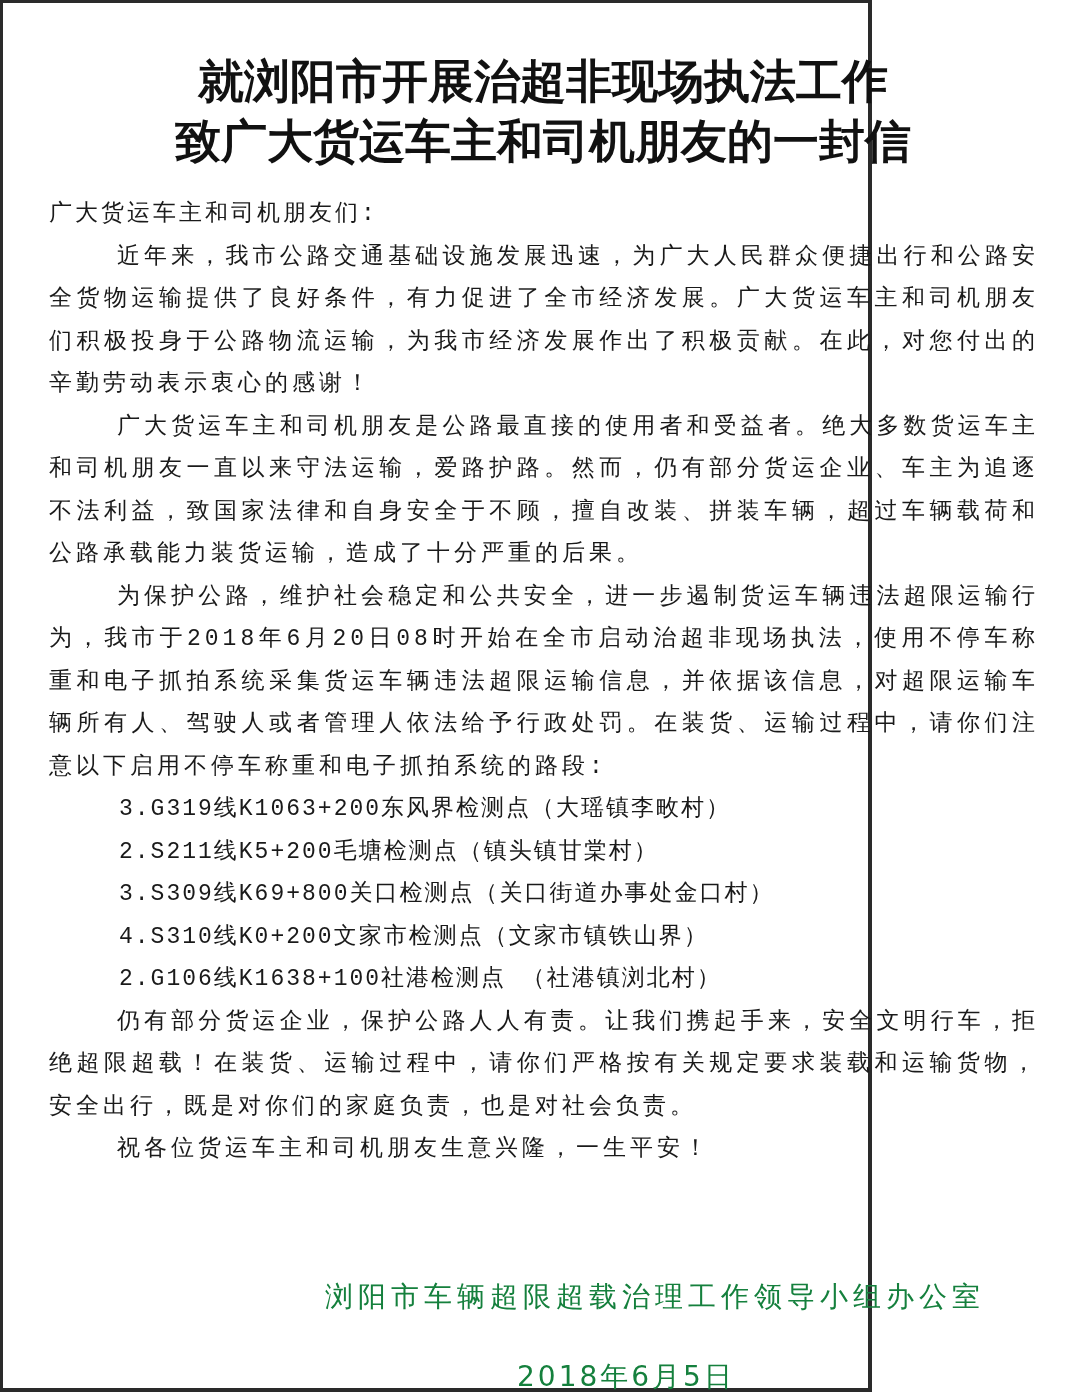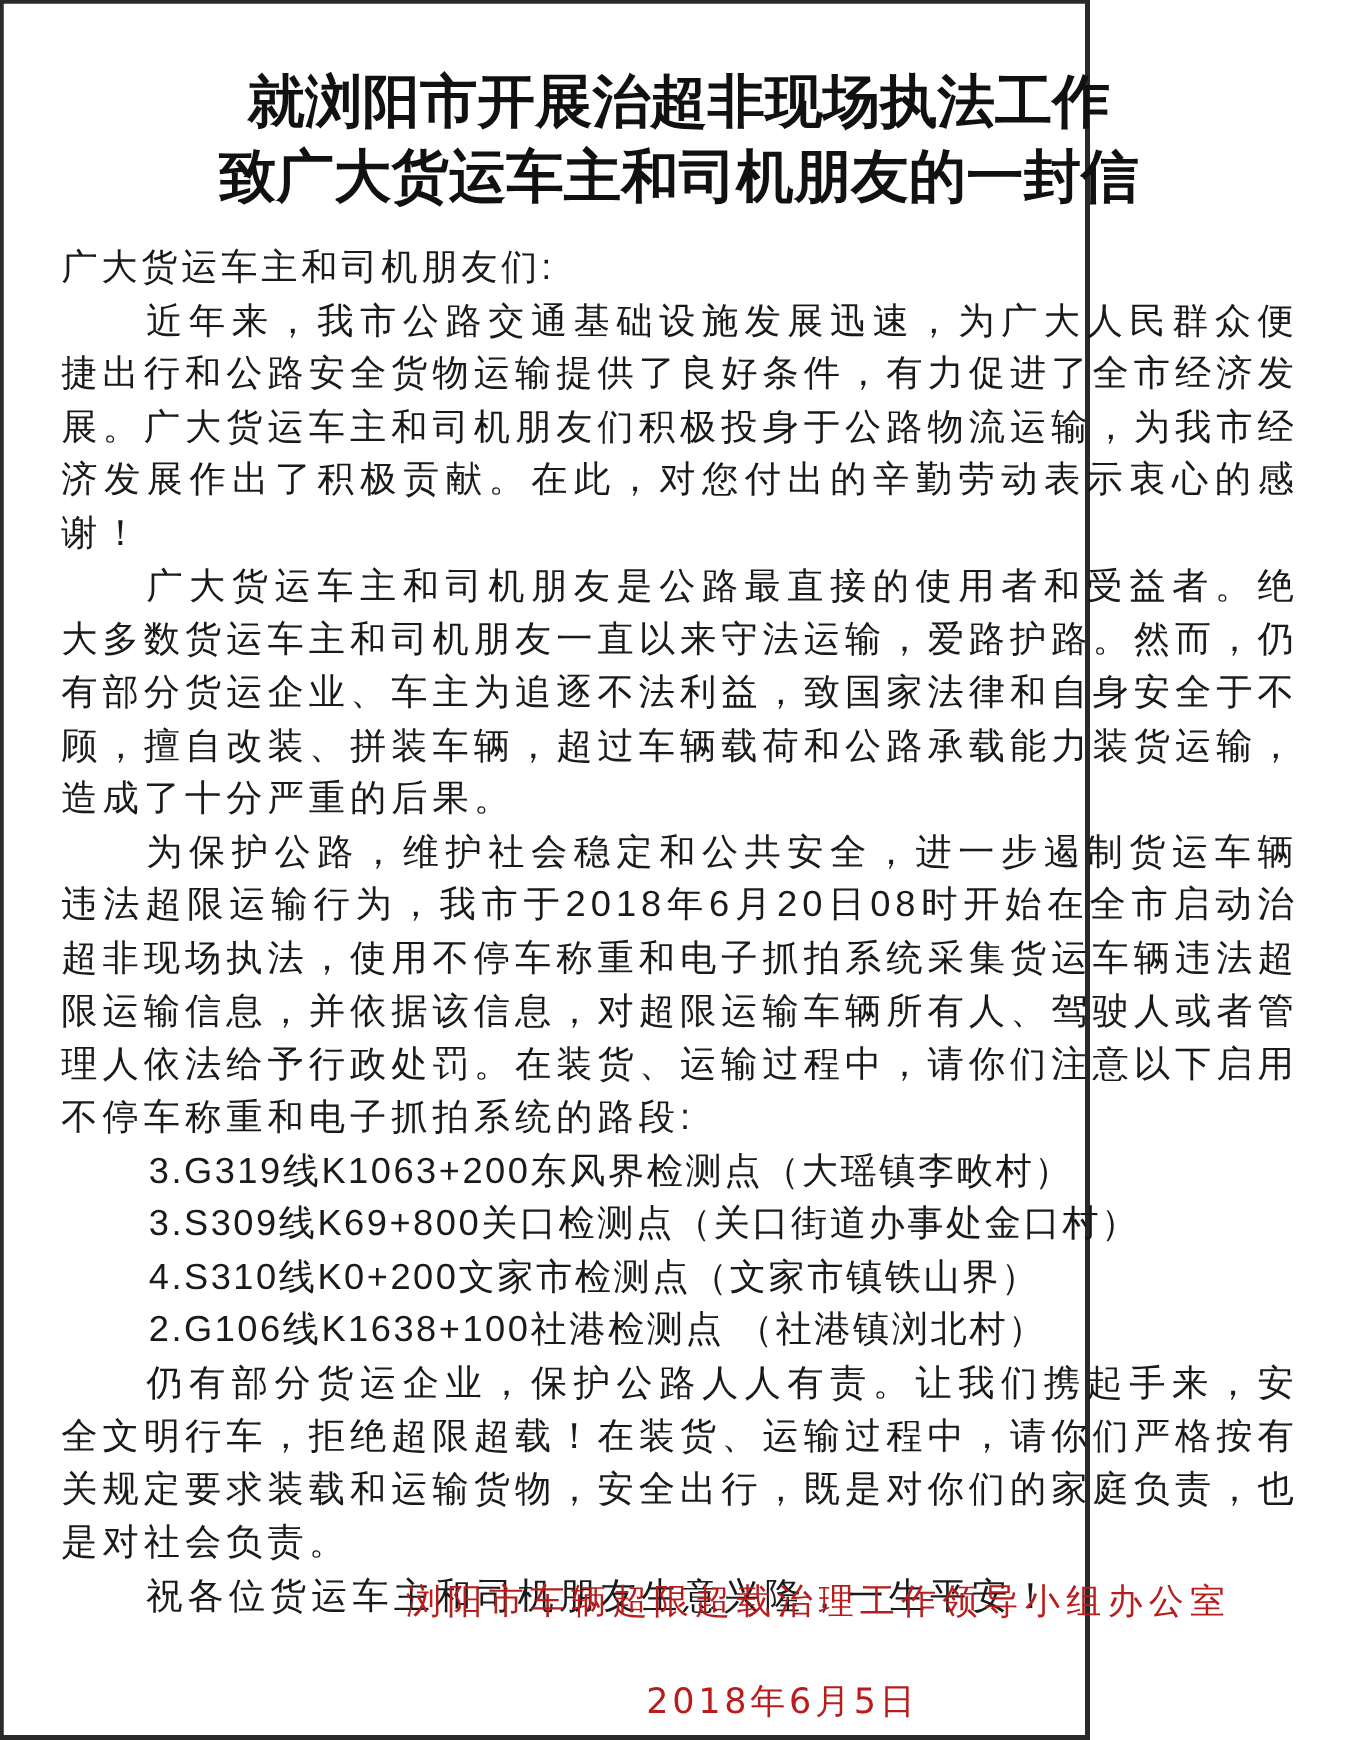--- a/index.html
+++ b/index.html
@@ -36,22 +36,22 @@
       line-height: 60px;
     }
     .title.l1 { top: 48px; }
     .title.l2 { top: 108px; }
 
     .body {
       position: absolute;
       left: 46px;
       top: 190px;
       width: 990px;
-      font-family: Liberation Sans, sans-serif;
-      font-size: 29px;
+      font-family: Liberation Mono, monospace;
+      font-size: 23px;
       color: #1a1a1a;
       line-height: 42.5px;
       letter-spacing: 4px;
       text-align: justify;
     }
     .body p {
       margin: 0;
       padding: 0;
     }
     .body p.indent {
@@ -66,44 +66,46 @@
       list-style: none;
     }
     .route-list li {
       letter-spacing: 2px;
     }
 
     .sign {
       position: absolute;
       font-family: "DejaVu Sans", "Liberation Sans", sans-serif;
       font-size: 28px;
-      color: #b91c1c;
+      color: #15803d;
       letter-spacing: 5px;
       line-height: 40px;
       white-space: nowrap;
+      margin-top: 16px;
     }
     .sign.s1 { left: 322px; top: 1258px; }
     .sign.s2 { left: 491px; top: 1298px; }
     .sign.s3 { left: 514px; top: 1338px; letter-spacing: 3px; }
   </style>
 </head>
 <body>
 
 <div class="frame">
 
   <div class="title l1">就浏阳市开展治超非现场执法工作</div>
   <div class="title l2">致广大货运车主和司机朋友的一封信</div>
 
   <div class="body">
     <p class="salutation">广大货运车主和司机朋友们:</p>
     <p class="indent">近年来，我市公路交通基础设施发展迅速，为广大人民群众便捷出行和公路安全货物运输提供了良好条件，有力促进了全市经济发展。广大货运车主和司机朋友们积极投身于公路物流运输，为我市经济发展作出了积极贡献。在此，对您付出的辛勤劳动表示衷心的感谢！</p>
     <p class="indent">广大货运车主和司机朋友是公路最直接的使用者和受益者。绝大多数货运车主和司机朋友一直以来守法运输，爱路护路。然而，仍有部分货运企业、车主为追逐不法利益，致国家法律和自身安全于不顾，擅自改装、拼装车辆，超过车辆载荷和公路承载能力装货运输，造成了十分严重的后果。</p>
     <p class="indent">为保护公路，维护社会稳定和公共安全，进一步遏制货运车辆违法超限运输行为，我市于2018年6月20日08时开始在全市启动治超非现场执法，使用不停车称重和电子抓拍系统采集货运车辆违法超限运输信息，并依据该信息，对超限运输车辆所有人、驾驶人或者管理人依法给予行政处罚。在装货、运输过程中，请你们注意以下启用不停车称重和电子抓拍系统的路段:</p>
     <ul class="route-list">
       <li>3.G319线K1063+200东风界检测点（大瑶镇李畋村）</li>
+      <li>2.S211线K5+200毛塘检测点（镇头镇甘棠村）</li>
       <li>3.S309线K69+800关口检测点（关口街道办事处金口村）</li>
       <li>4.S310线K0+200文家市检测点（文家市镇铁山界）</li>
       <li>2.G106线K1638+100社港检测点 （社港镇浏北村）</li>
     </ul>
     <p class="indent">仍有部分货运企业，保护公路人人有责。让我们携起手来，安全文明行车，拒绝超限超载！在装货、运输过程中，请你们严格按有关规定要求装载和运输货物，安全出行，既是对你们的家庭负责，也是对社会负责。</p>
     <p class="indent">祝各位货运车主和司机朋友生意兴隆，一生平安！</p>
   </div>
 
   <div class="sign s1">浏阳市车辆超限超载治理工作领导小组办公室</div>
   <div class="sign s3">2018年6月5日</div>

